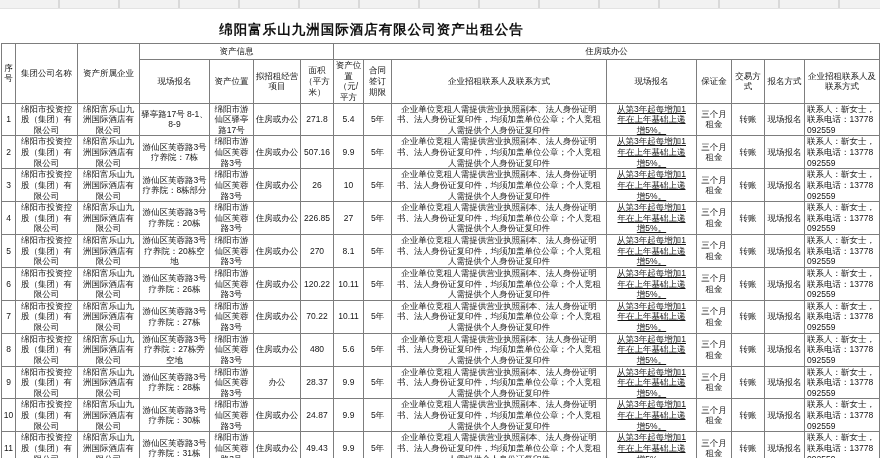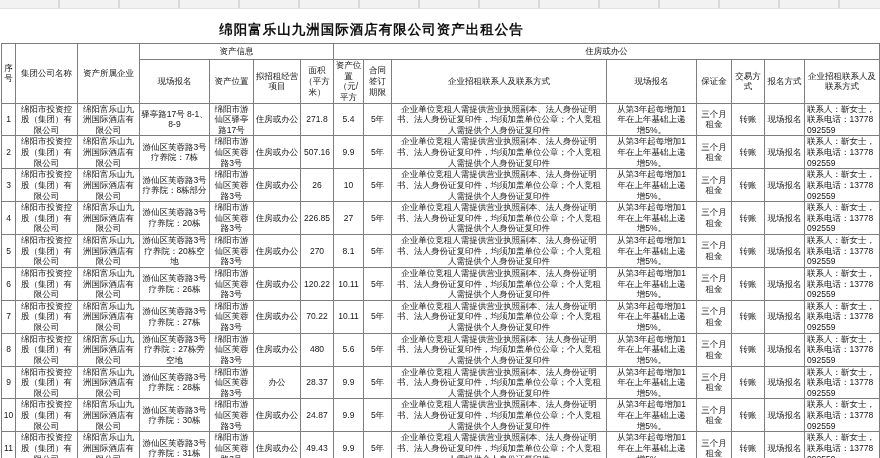--- a/index.html
+++ b/index.html
@@ -10,21 +10,21 @@
     padding:6px 0 4px 0;letter-spacing:1px;margin-top:6px;}
   table{border-collapse:collapse;table-layout:fixed;width:878px;margin-left:1px;}
   th,td{border:1px solid #7d7d7d;font-size:8.5px;font-weight:normal;line-height:1.25;
     text-align:center;vertical-align:middle;padding:0 1px;word-break:break-all;
     overflow:hidden;color:#141414;}
   thead tr.group-row{height:16px;}
   thead tr.col-row{height:42px;}
   tbody tr{height:29px;}
   td.cell-conditions{padding:0 3px;}
   td.cell-contact{text-align:left;padding:0 2px;}
-  td.cell-rate{padding:0 10px;}
+  td.cell-rate{padding:0 10px;text-decoration:underline;}
 </style>
 </head>
 <body>
 
 <div class="top-strip"></div>
 
 <div class="title">绵阳富乐山九洲国际酒店有限公司资产出租公告</div>
 
 <table>
   <colgroup>

